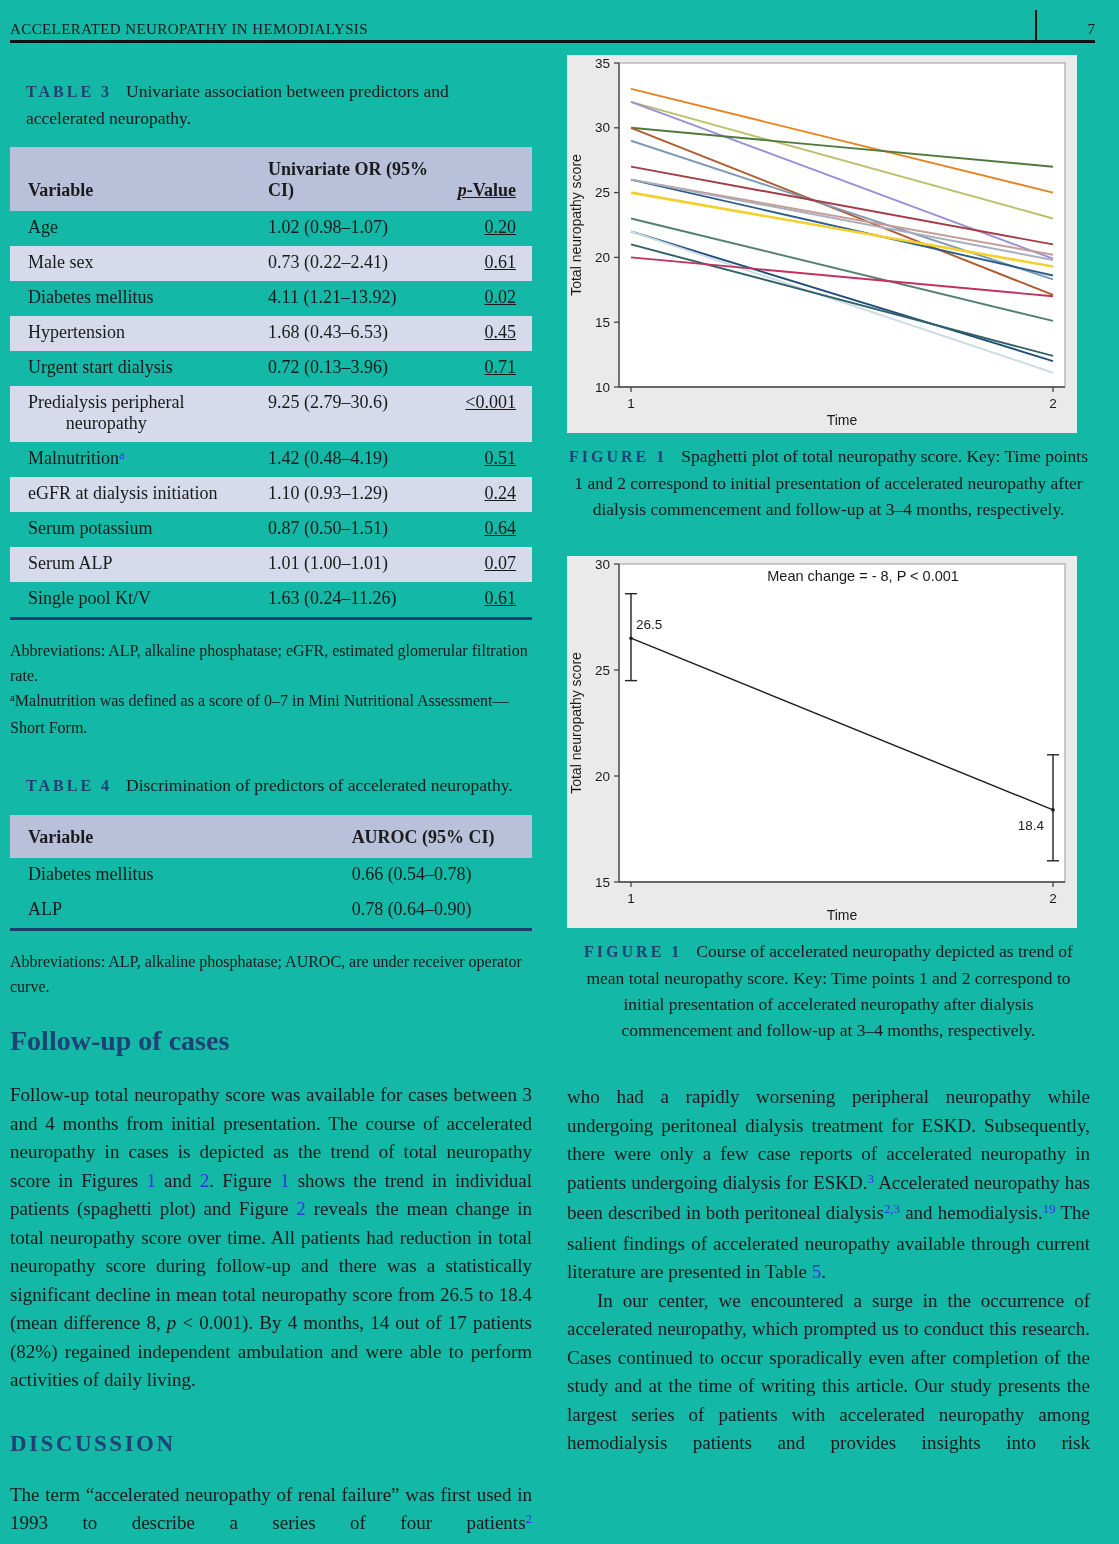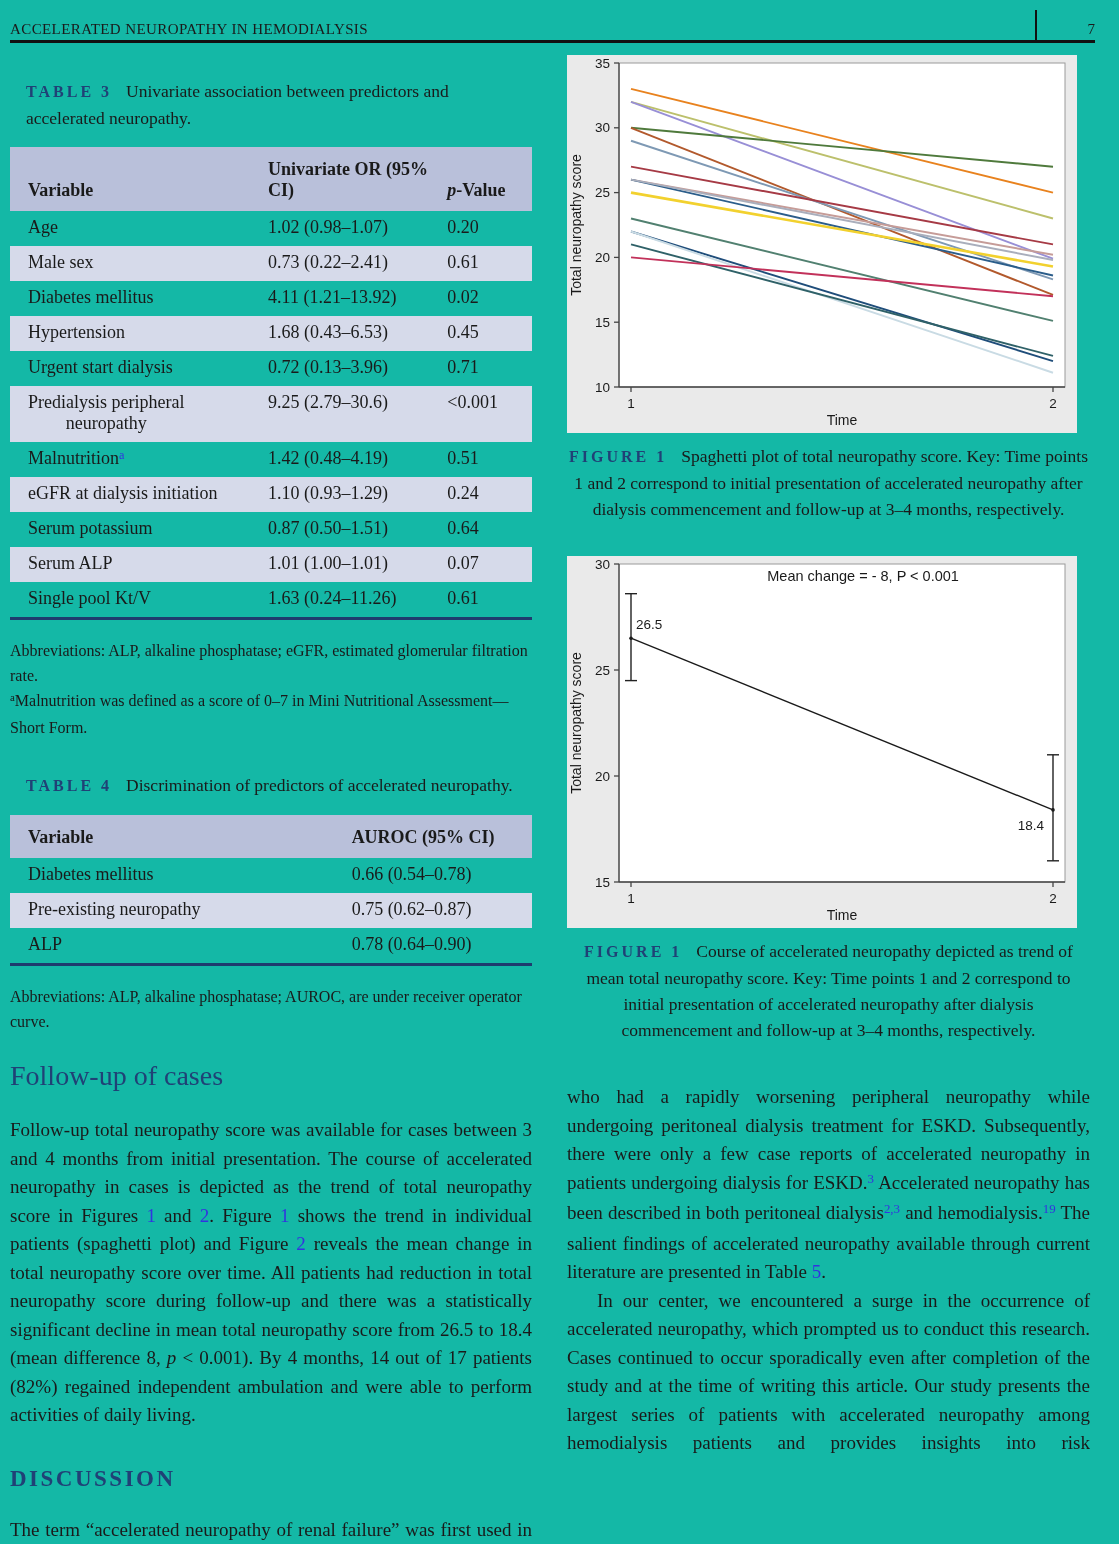--- a/index.html
+++ b/index.html
@@ -33,28 +33,28 @@
   .tbl-caption{font-size:17.5px;line-height:26px;margin:16px;}
   .cap-label{color:var(--accent-blue);font-weight:bold;font-size:16px;letter-spacing:3px;margin-right:14px;}
   .fig-caption{font-size:17.5px;line-height:26px;margin:0;}
   
   .data-table{border-collapse:collapse;width:100%;margin-top:12px;
     border-bottom:3px solid var(--table-rule);font-size:18px;}
   .data-table th{background:var(--table-header-bg);text-align:left;font-weight:bold;
     padding:12px 8px 10px 18px;vertical-align:bottom;}
   .data-table td{padding:6px 8px 8px 18px;vertical-align:top;}
   .data-table tr.shaded td{background:var(--table-row-shaded);}
-  .data-table .c-center{text-align:left;padding-left:4px;padding-right:0;}
+  .data-table .c-center{text-align:right;padding-left:4px;padding-right:16px;text-decoration:underline;}
   .hang{display:block;padding-left:2.1em;text-indent:-2.1em;}
   .t0 .w-var{width:46%;} .t0 .w-or{width:37%;} .t0 .w-p{width:17%;}
   .t1 .w-var{width:62%;} .t1 .w-auroc{width:38%;}
   .footnotes{font-size:16px;line-height:25px;margin-top:18px;}
   .footnotes p{margin:0;}
   
-  .h-section{color:var(--accent-blue);font-size:28px;font-weight:normal;margin:26px 0 0 0;}
+  .h-section{color:var(--accent-blue);font-size:28px;font-weight:bold;margin:26px 0 0 0;}
   .h-discussion{color:var(--accent-blue);font-size:23px;font-weight:bold;letter-spacing:2.5px;margin:36px 0 0 0;}
   .body-para{font-size:19px;line-height:28.5px;text-align:justify;margin:24px 0 0 0;}
   .body-para.indent{text-indent:30px;margin-top:0;}
   .force-justify{text-align-last:justify;}
   
   .seg-plain{}
   .seg-link{color:var(--link-blue);}
   .seg-italic{font-style:italic;}
   .seg-sup{font-size:.68em;position:relative;top:-.45em;}
   .seg-sup-link{font-size:.68em;position:relative;top:-.45em;color:var(--link-blue);}
@@ -192,26 +192,20 @@
               <th class="w-var"><span class="seg-plain">Variable</span></th>
               <th class="w-auroc"><span class="seg-plain">AUROC (95% CI)</span></th>
             </tr>
           </thead>
           <tbody>
             <tr>
               <td>
                 <span class="hang"><span class="seg-plain">Diabetes mellitus</span></span>
               </td>
               <td><span class="seg-plain">0.66 (0.54–0.78)</span></td>
-            </tr>
-            <tr class="shaded">
-              <td>
-                <span class="hang"><span class="seg-plain">Pre-existing neuropathy</span></span>
-              </td>
-              <td><span class="seg-plain">0.75 (0.62–0.87)</span></td>
             </tr>
             <tr>
               <td>
                 <span class="hang"><span class="seg-plain">ALP</span></span>
               </td>
               <td><span class="seg-plain">0.78 (0.64–0.90)</span></td>
             </tr>
           </tbody>
         </table>
       </div>

